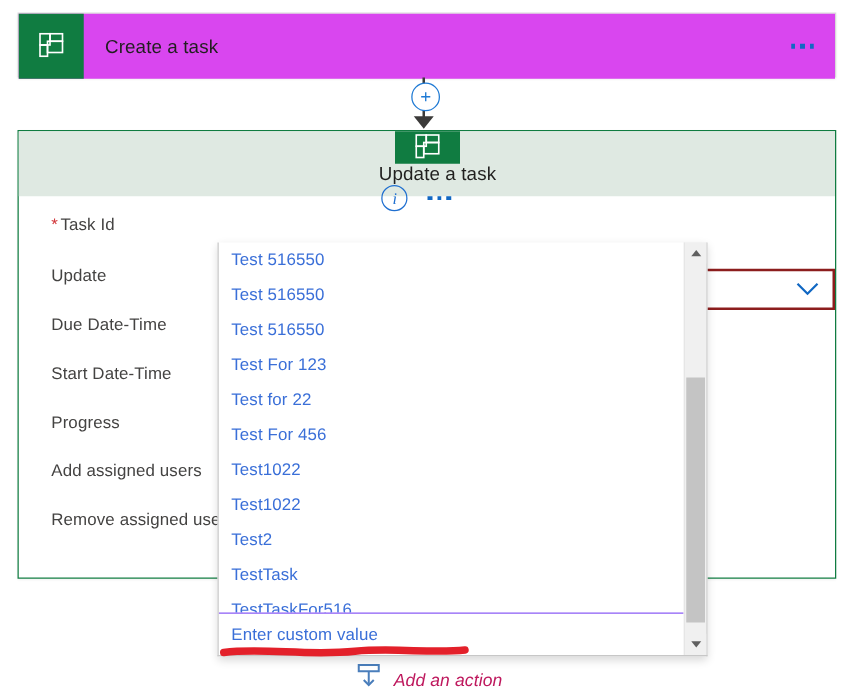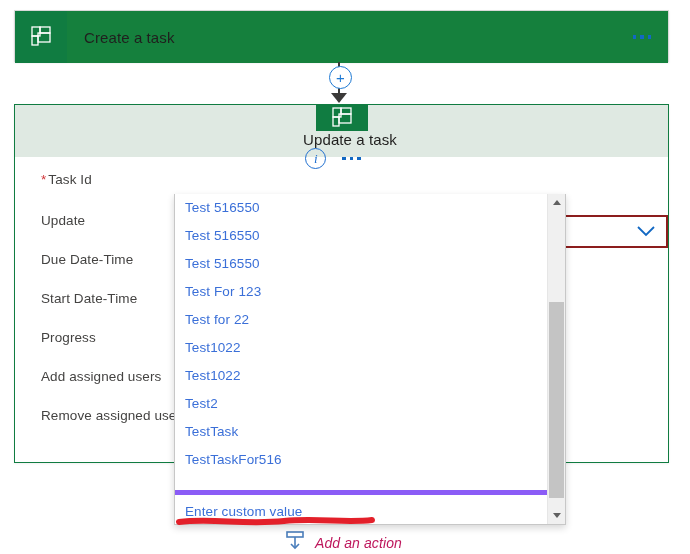--- a/index.html
+++ b/index.html
@@ -25,21 +25,21 @@
 
   
   .card {
     position: absolute;
     box-sizing: border-box;
     background: #ffffff;
   }
   .card-header {
     display: flex;
     align-items: center;
-    background: #15803d;
+    background: #d946ef;
     height: 52px;
     box-sizing: border-box;
   }
   .card-icon {
     width: 52px;
     height: 52px;
     min-width: 52px;
     background: #107c41;
     display: flex;
     align-items: center;
@@ -192,21 +192,21 @@
     position: absolute;
     left: 0;
     bottom: 0;
     width: 100%;
     height: 34px;
     line-height: 34px;
     padding-left: 10px;
     box-sizing: border-box;
     font-size: 13.5px;
     color: #3a6fd8;
-    border-top: 5px solid #8b5cf6;
+    border-top: 1px solid #8b5cf6;
     background: #fff;
     cursor: pointer;
     letter-spacing: .1px;
   }
 
   
   .dd-scroll {
     width: 17px;
     min-width: 17px;
     background: #f0f0f0;
@@ -389,20 +389,21 @@
     </div>
   </div>
 
   <div id="dropdown">
     <div class="dd-list">
       <div class="dd-item">Test 516550</div>
       <div class="dd-item">Test 516550</div>
       <div class="dd-item">Test 516550</div>
       <div class="dd-item">Test For 123</div>
       <div class="dd-item">Test for 22</div>
+      <div class="dd-item">Test For 456</div>
       <div class="dd-item">Test1022</div>
       <div class="dd-item">Test1022</div>
       <div class="dd-item">Test2</div>
       <div class="dd-item">TestTask</div>
       <div class="dd-item">TestTaskFor516</div>
       <div class="dd-custom">Enter custom value</div>
     </div>
     <div class="dd-scroll">
       <div class="sb-arrow up">
           <span></span>

